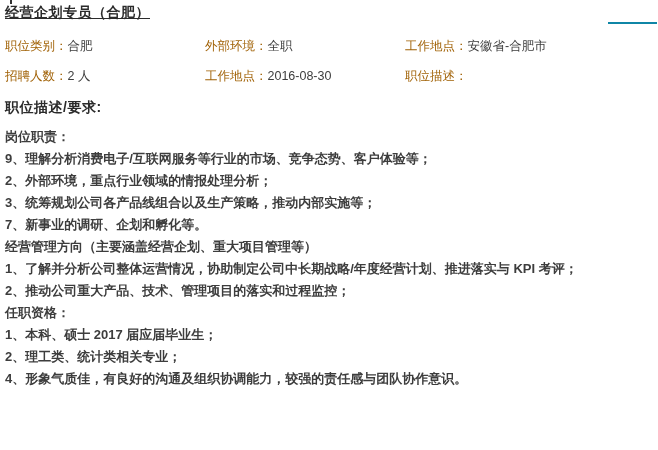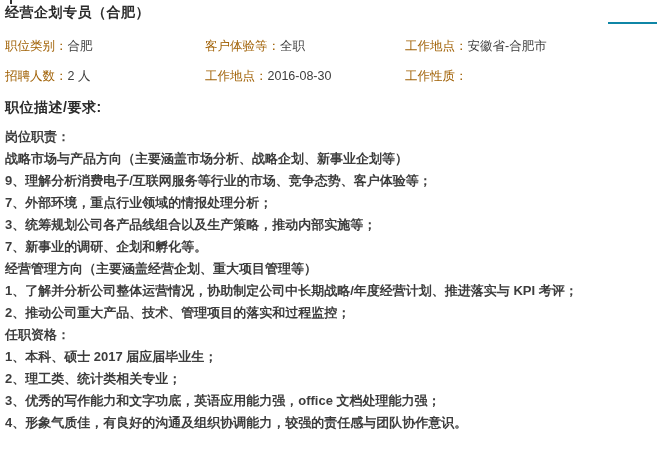--- a/index.html
+++ b/index.html
@@ -32,20 +32,21 @@
     background: #0f86a6;
   }
   .page-title {
     position: absolute;
     left: 5px;
     top: 4px;
     font-size: 14px;
     font-weight: bold;
     color: #2b2b2b;
     letter-spacing: 0.5px;
+    text-decoration: underline;
   }
   .meta-grid {
     position: absolute;
     left: 5px;
     top: 34px;
     width: 650px;
   }
   .meta-cell {
     position: absolute;
     white-space: nowrap;
@@ -91,48 +92,46 @@
   <div class="cursor-artifact"></div>
   <div class="accent-line"></div>
 
   <div class="page-title">经营企划专员（合肥）</div>
 
   <div class="meta-grid">
     <div class="meta-cell c0 r0">
       <span class="meta-label">职位类别：</span><span class="meta-value">合肥</span>
     </div>
     <div class="meta-cell c1 r0">
-      <span class="meta-label">客户体验等：</span><span class="meta-value">全职</span>
+      <span class="meta-label">外部环境：</span><span class="meta-value">全职</span>
     </div>
     <div class="meta-cell c2 r0">
       <span class="meta-label">工作地点：</span><span class="meta-value">安徽省-合肥市</span>
     </div>
     <div class="meta-cell c0 r1">
       <span class="meta-label">招聘人数：</span><span class="meta-value">2 人</span>
     </div>
     <div class="meta-cell c1 r1">
       <span class="meta-label">工作地点：</span><span class="meta-value">2016-08-30</span>
     </div>
     <div class="meta-cell c2 r1">
-      <span class="meta-label">工作性质：</span><span class="meta-value"></span>
+      <span class="meta-label">职位描述：</span><span class="meta-value"></span>
     </div>
   </div>
 
   <div class="section-heading">职位描述/要求:</div>
 
   <div class="desc">
     <p>岗位职责：</p>
-    <p>战略市场与产品方向（主要涵盖市场分析、战略企划、新事业企划等）</p>
     <p>9、理解分析消费电子/互联网服务等行业的市场、竞争态势、客户体验等；</p>
-    <p>7、外部环境，重点行业领域的情报处理分析；</p>
+    <p>2、外部环境，重点行业领域的情报处理分析；</p>
     <p>3、统筹规划公司各产品线组合以及生产策略，推动内部实施等；</p>
     <p>7、新事业的调研、企划和孵化等。</p>
     <p>经营管理方向（主要涵盖经营企划、重大项目管理等）</p>
     <p>1、了解并分析公司整体运营情况，协助制定公司中长期战略/年度经营计划、推进落实与 KPI 考评；</p>
     <p>2、推动公司重大产品、技术、管理项目的落实和过程监控；</p>
     <p>任职资格：</p>
     <p>1、本科、硕士 2017 届应届毕业生；</p>
     <p>2、理工类、统计类相关专业；</p>
-    <p>3、优秀的写作能力和文字功底，英语应用能力强，office 文档处理能力强；</p>
     <p>4、形象气质佳，有良好的沟通及组织协调能力，较强的责任感与团队协作意识。</p>
   </div>
 
 </div>
 
 </body></html>

